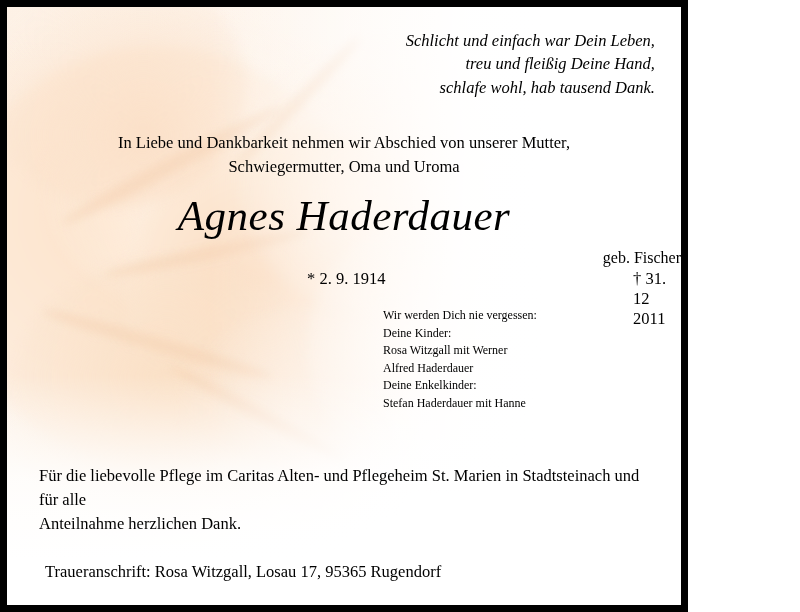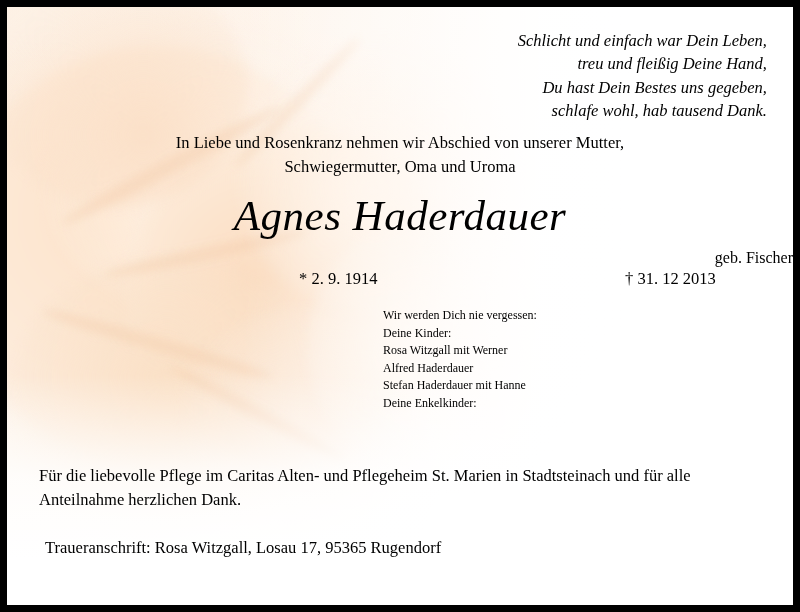--- a/index.html
+++ b/index.html
@@ -5,21 +5,21 @@
   html, body {
     margin: 0;
     padding: 0;
     background: #ffffff;
   }
   body {
     font-family: "Liberation Serif", serif;
   }
   .obit {
     position: relative;
-    width: 800px;
+    width: 688px;
     height: 612px;
     overflow: hidden;
     background: #5eead4;
     border: 7px solid #000000;
     box-sizing: border-box;
   }
   
   .bg {
     position: absolute;
     inset: 0;
@@ -107,21 +107,21 @@
   .maiden {
     position: absolute;
     left: 0; right: 0;
     top: 242px;
     text-align: right;
     font-size: 16px;
     color: #000;
   }
   .dates {
     position: absolute;
-    left: 0; right: 0;
+    left: 8px; right: 0;
     top: 262px;
     height: 22px;
     font-size: 16.5px;
     color: #000;
   }
   .dates .birth {
     position: absolute;
     left: 292px;
     top: 0;
   }
@@ -177,44 +177,43 @@
     <div class="shadeline s5"></div>
     <div class="fade-right"></div>
     <div class="fade-bottom"></div>
   </div>
 
   <div class="content">
 
     <div class="verse">
       <div>Schlicht und einfach war Dein Leben,</div>
       <div>treu und fleißig Deine Hand,</div>
-      <div>Du hast Dein Bestes uns gegeben,</div>
       <div>schlafe wohl, hab tausend Dank.</div>
     </div>
 
     <div class="intro">
-      <div>In Liebe und Rosenkranz nehmen wir Abschied von unserer Mutter,</div>
+      <div>In Liebe und Dankbarkeit nehmen wir Abschied von unserer Mutter,</div>
       <div class="line2">Schwiegermutter, Oma und Uroma</div>
     </div>
 
     <div class="name">Agnes Haderdauer</div>
     <div class="maiden">geb. Fischer</div>
 
     <div class="dates">
       <span class="birth">* 2. 9. 1914</span>
-      <span class="death">† 31. 12 2013</span>
+      <span class="death">† 31. 12 2011</span>
     </div>
 
     <div class="family">
       <div>Wir werden Dich nie vergessen:</div>
       <div>Deine Kinder:</div>
       <div>Rosa Witzgall mit Werner</div>
       <div>Alfred Haderdauer</div>
+      <div>Deine Enkelkinder:</div>
       <div>Stefan Haderdauer mit Hanne</div>
-      <div>Deine Enkelkinder:</div>
     </div>
 
     <div class="footer">
       <p>
         <span>Für die liebevolle Pflege im Caritas Alten- und Pflegeheim St. Marien in Stadtsteinach und für alle</span><br>
         <span>Anteilnahme herzlichen Dank.</span>
       </p>
       <p class="addr">Traueranschrift: Rosa Witzgall, Losau 17, 95365 Rugendorf</p>
     </div>
 

